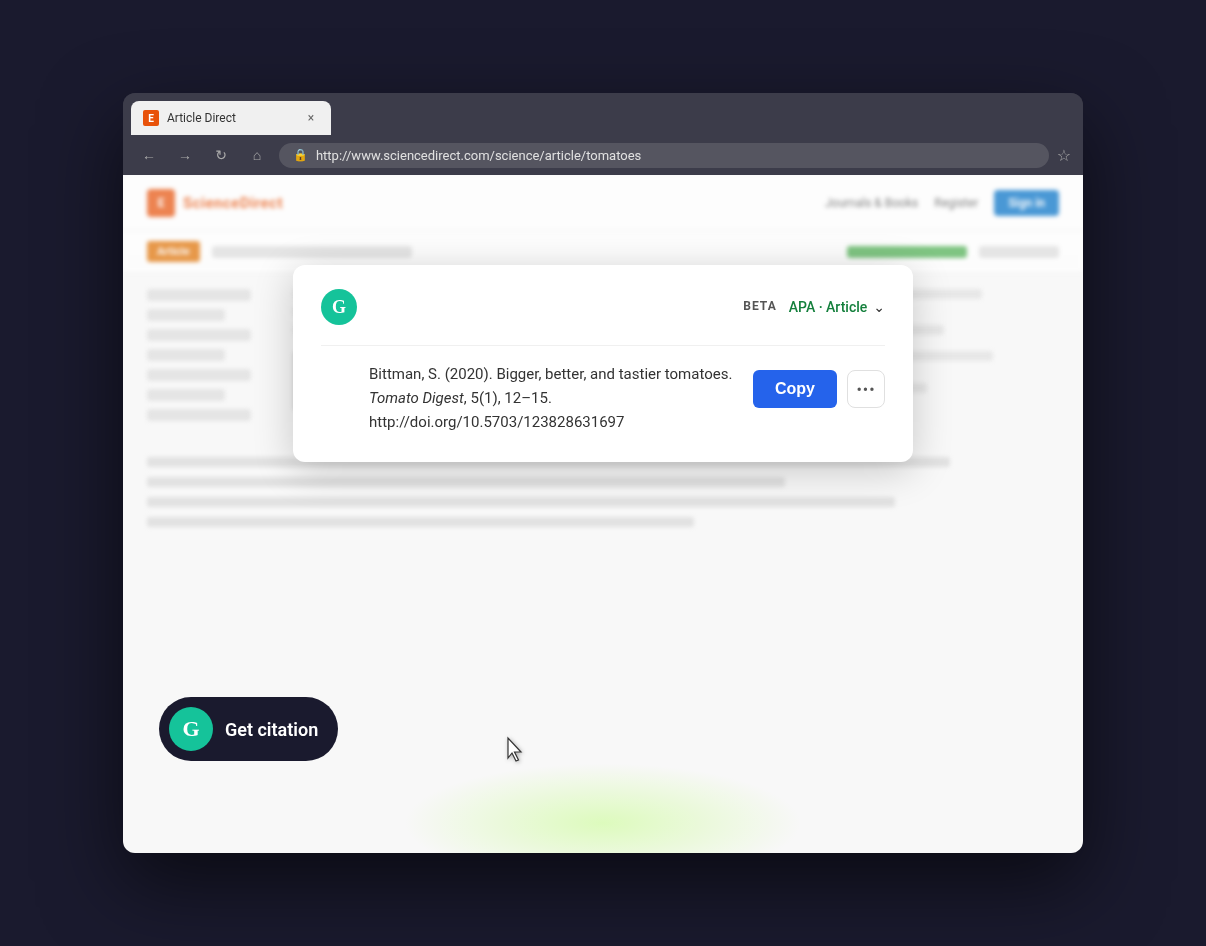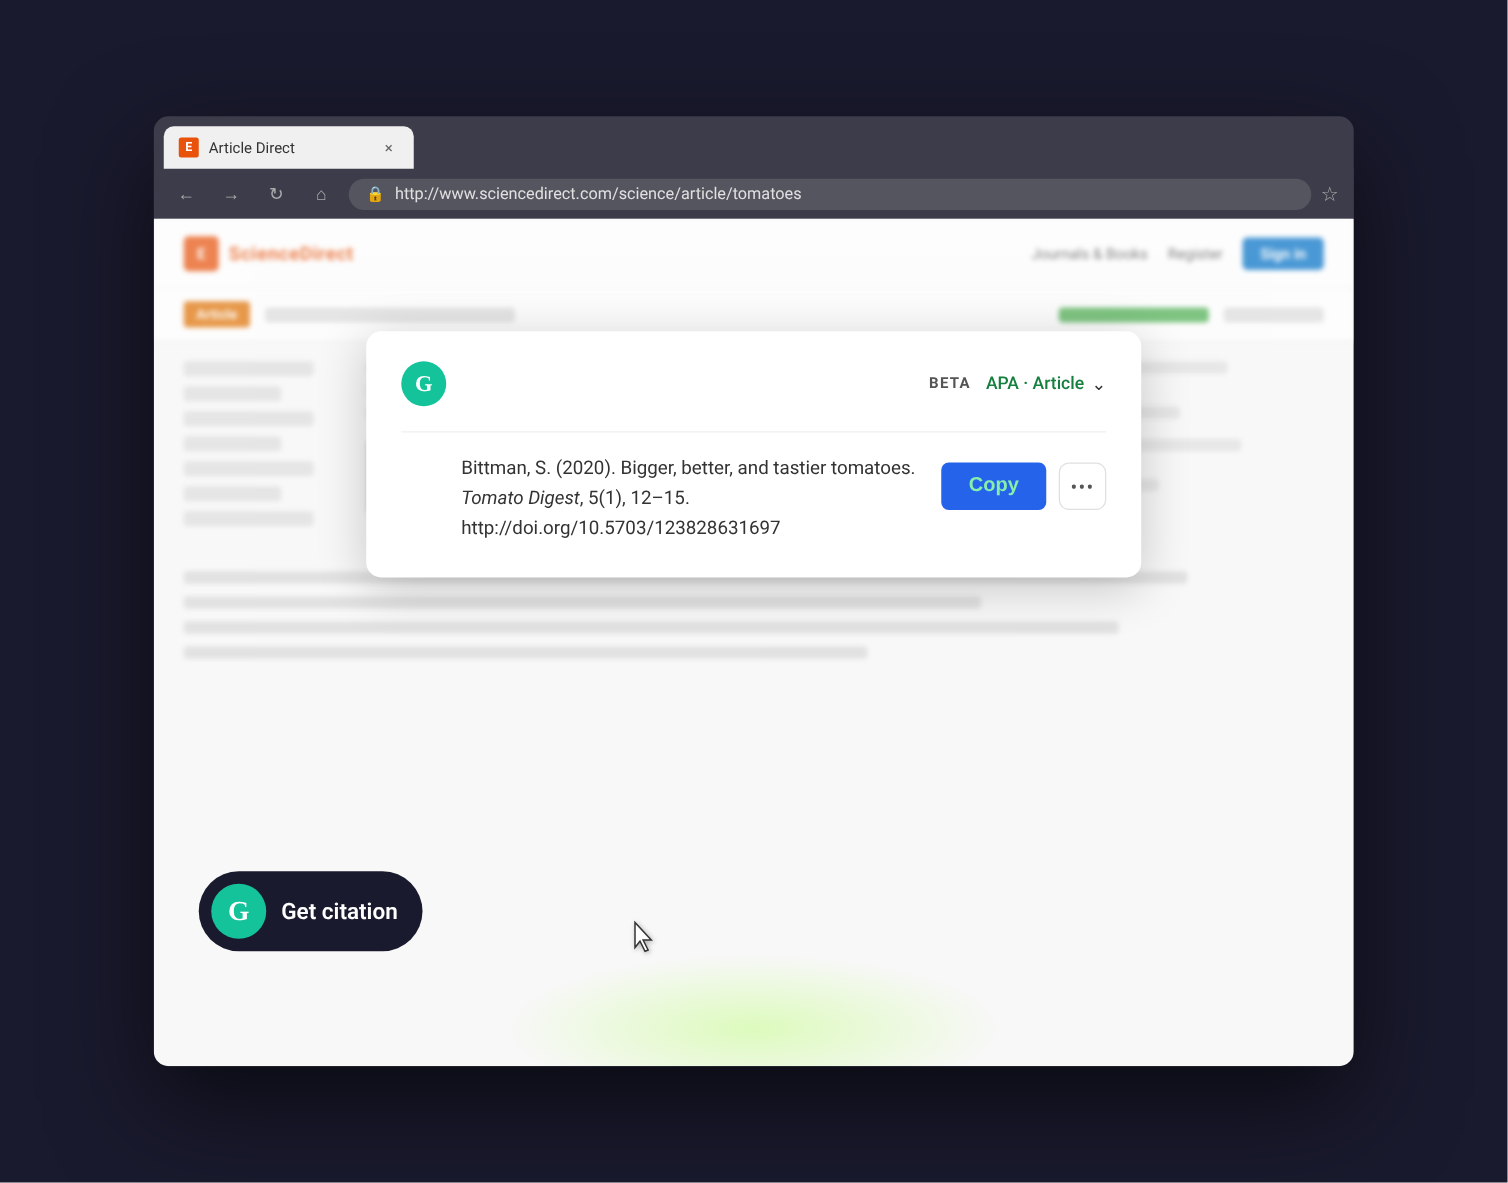--- a/index.html
+++ b/index.html
@@ -363,21 +363,21 @@
     .citation-actions {
       display: flex;
       align-items: flex-start;
       gap: 10px;
       margin-top: 8px;
       float: right;
     }
 
     .copy-btn {
       background: #2563eb;
-      color: #86efac;
+      color: #ffffff;
       border: none;
       padding: 10px 22px;
       border-radius: 6px;
       font-size: 16px;
       font-weight: 600;
       cursor: pointer;
       white-space: nowrap;
     }
 
     .more-btn {

